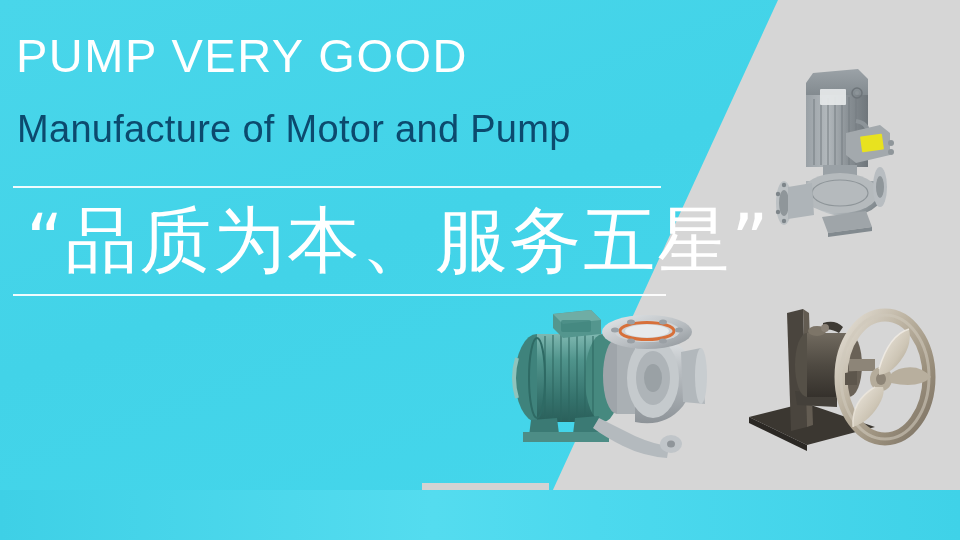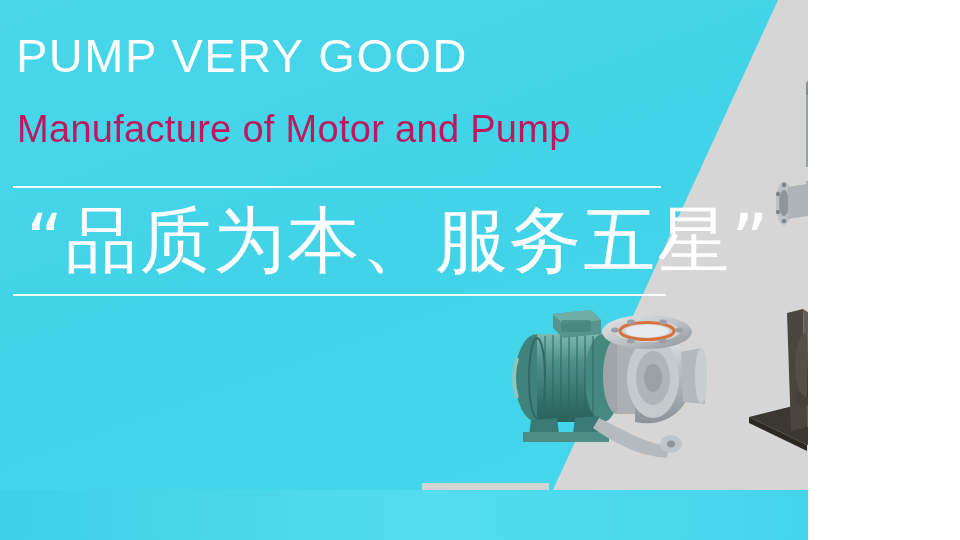--- a/index.html
+++ b/index.html
@@ -6,21 +6,21 @@
     margin: 0;
     padding: 0;
     background: #ffffff;
   }
   body {
     font-family: "Liberation Sans", "DejaVu Sans", sans-serif;
   }
 
   #banner {
     position: relative;
-    width: 808px;
+    width: 960px;
     height: 540px;
     overflow: hidden;
     background: #d5d5d5;
   }
 
   
   .bg-gray {
     position: absolute;
     inset: 0;
     background: #d6d6d6;
@@ -67,21 +67,21 @@
     white-space: nowrap;
   }
 
   .subhead {
     position: absolute;
     left: 17px;
     top: 110px;
     font-size: 38px;
     font-weight: 300;
     letter-spacing: 0.3px;
-    color: #be185d;
+    color: #0c4a6e;
     line-height: 1;
     white-space: nowrap;
   }
 
   .rule {
     position: absolute;
     height: 2px;
     background: #ffffff;
     opacity: 0.92;
   }

